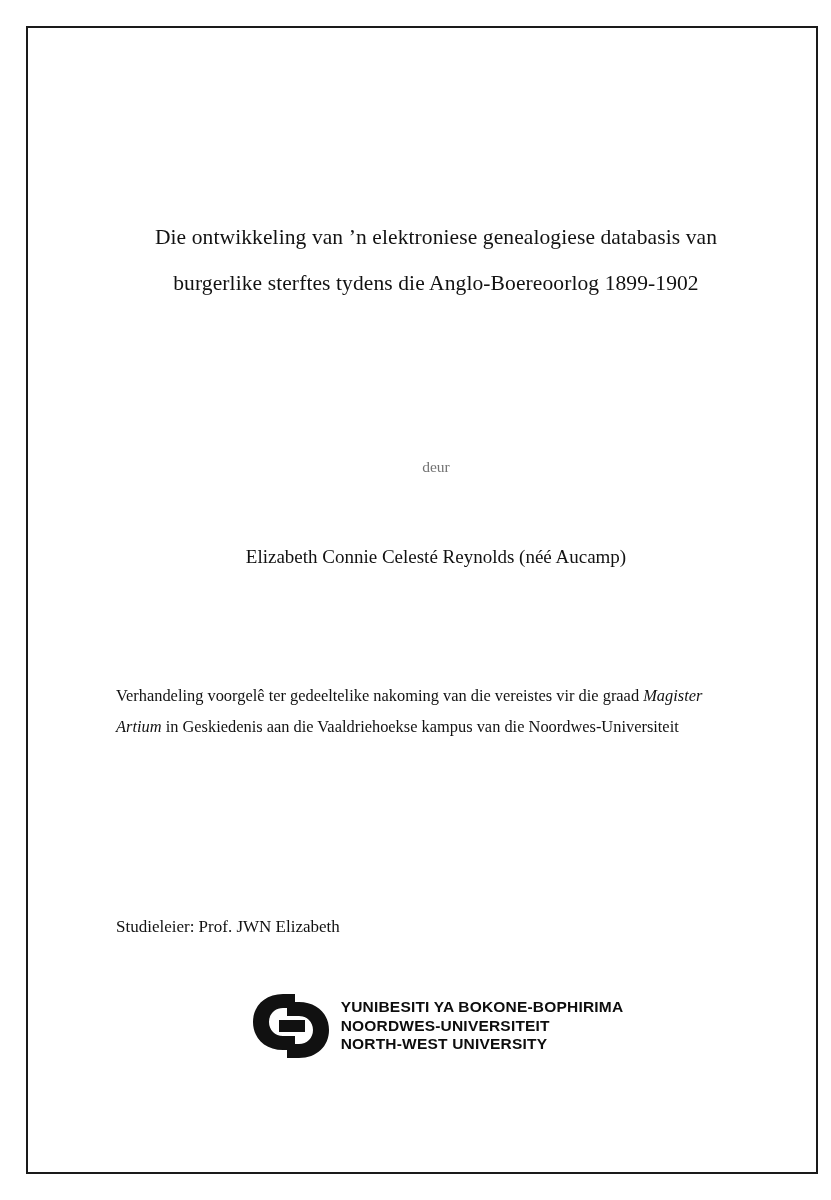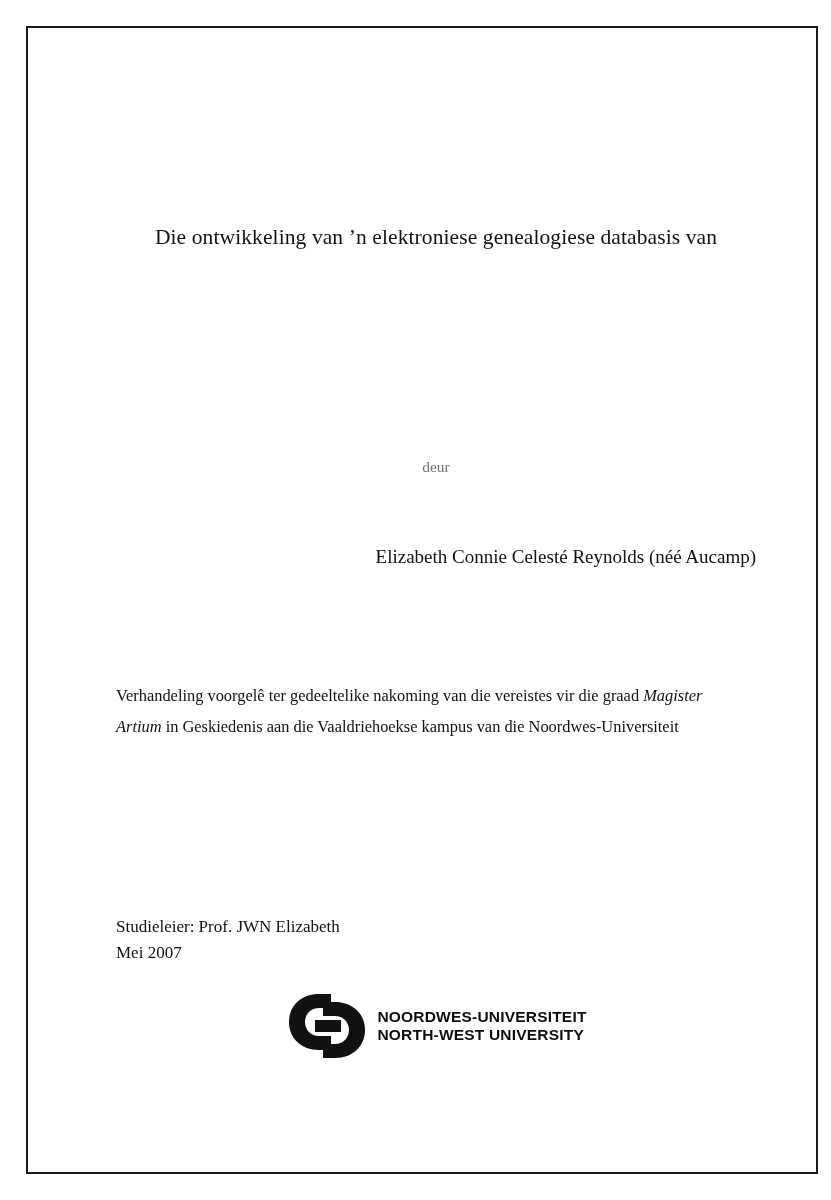--- a/index.html
+++ b/index.html
@@ -65,21 +65,21 @@
     text-align: center;
     font-size: 15.5px;
     color: #737373;
   }
 
   .author {
     position: absolute;
     top: 518px;
     left: 0;
     width: 640px;
-    text-align: right;
+    text-align: center;
     font-size: 19px;
     color: #121212;
   }
 
   .statement {
     position: absolute;
     top: 652px;
     left: 0;
     width: 624px;
     font-size: 16.4px;
@@ -134,46 +134,47 @@
 </style>
 </head>
 <body>
 
 <div class="page">
   <div class="scan-frame">
     <div class="content">
 
       <div class="title-block">
         <div class="title-line">Die ontwikkeling van ’n elektroniese genealogiese databasis van</div>
+        <div class="title-line">burgerlike sterftes tydens die Anglo-Boereoorlog 1899-1902</div>
       </div>
 
       <div class="by-word">deur</div>
 
       <div class="author">Elizabeth Connie Celesté Reynolds (néé Aucamp)</div>
 
       <div class="statement">
         <span class="just">
           <span>Verhandeling voorgelê ter gedeeltelike nakoming van die vereistes vir die graad </span><em>Magister Artium</em><span> in Geskiedenis aan die Vaaldriehoekse kampus van die Noordwes-Universiteit</span>
         </span>
       </div>
 
       <div class="supervisor-block">
         <div>Studieleier: Prof. JWN Elizabeth</div>
-        <div>Mei 2007</div>
       </div>
 
       <div class="logo-block">
         <svg class="logo-mark" viewBox="0 0 84 72" aria-hidden="true">
           <g fill="#111111">
             <path d="M34 4 C16 4 4 16 4 32 C4 48 16 60 34 60 L46 60 L46 46 L34 46 C26 46 20 40 20 32 C20 24 26 18 34 18 L46 18 L46 4 Z"></path>
             <path d="M50 12 C68 12 80 24 80 40 C80 56 68 68 50 68 L38 68 L38 54 L50 54 C58 54 64 48 64 40 C64 32 58 26 50 26 L38 26 L38 12 Z"></path>
             <rect x="30" y="30" width="26" height="12"></rect>
           </g>
         </svg>
         <div class="logo-text">
+          <div>YUNIBESITI YA BOKONE-BOPHIRIMA</div>
           <div>NOORDWES-UNIVERSITEIT</div>
           <div>NORTH-WEST UNIVERSITY</div>
         </div>
       </div>
 
     </div>
   </div>
 </div>
 
 </body></html>

